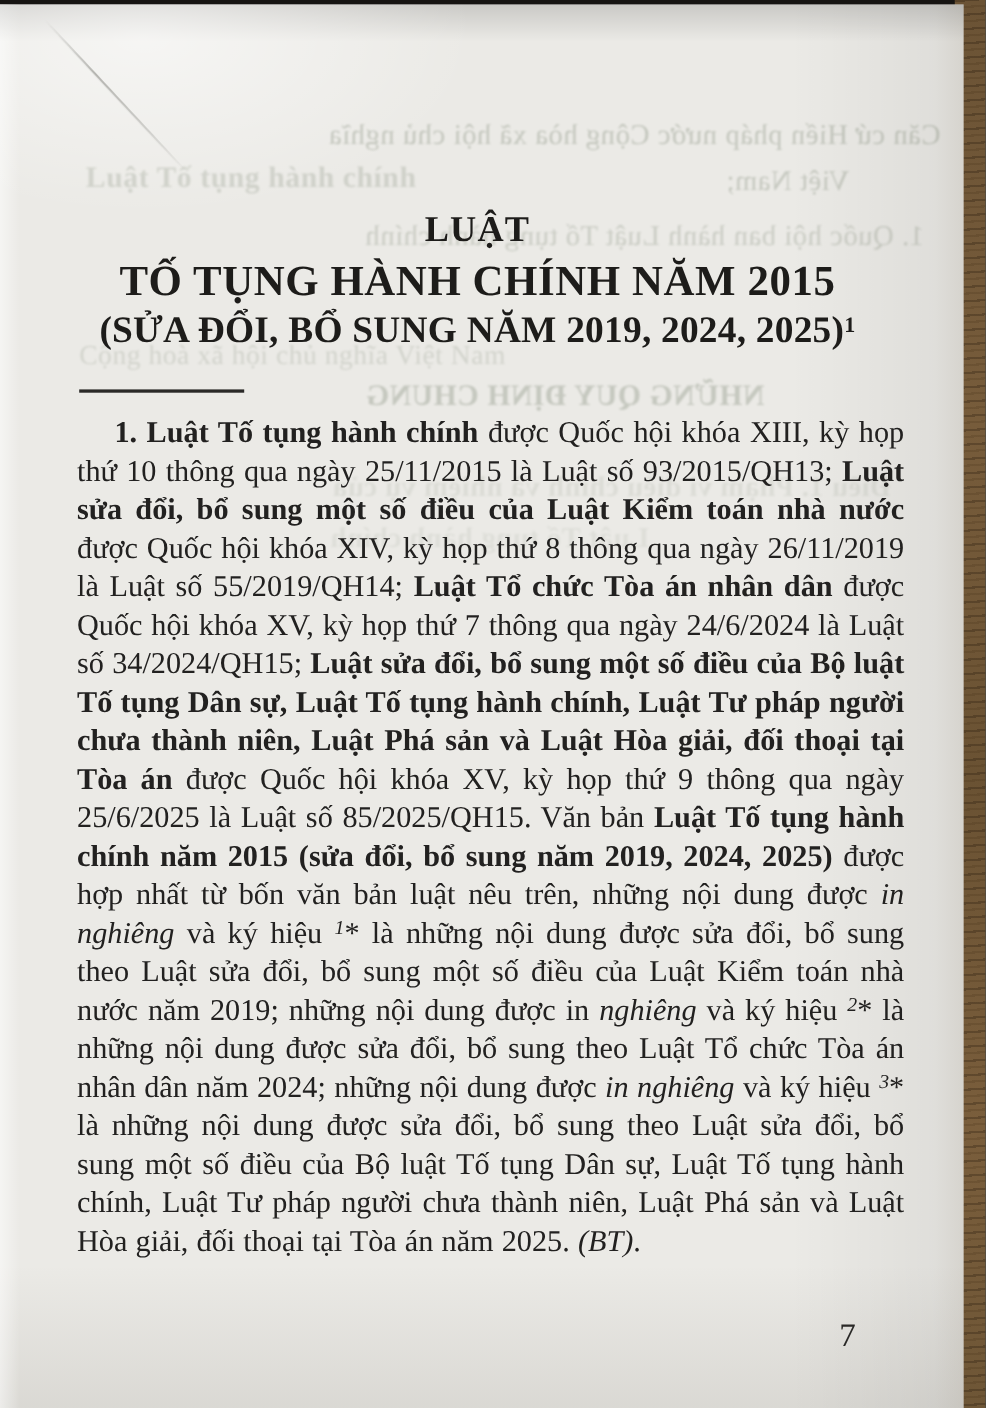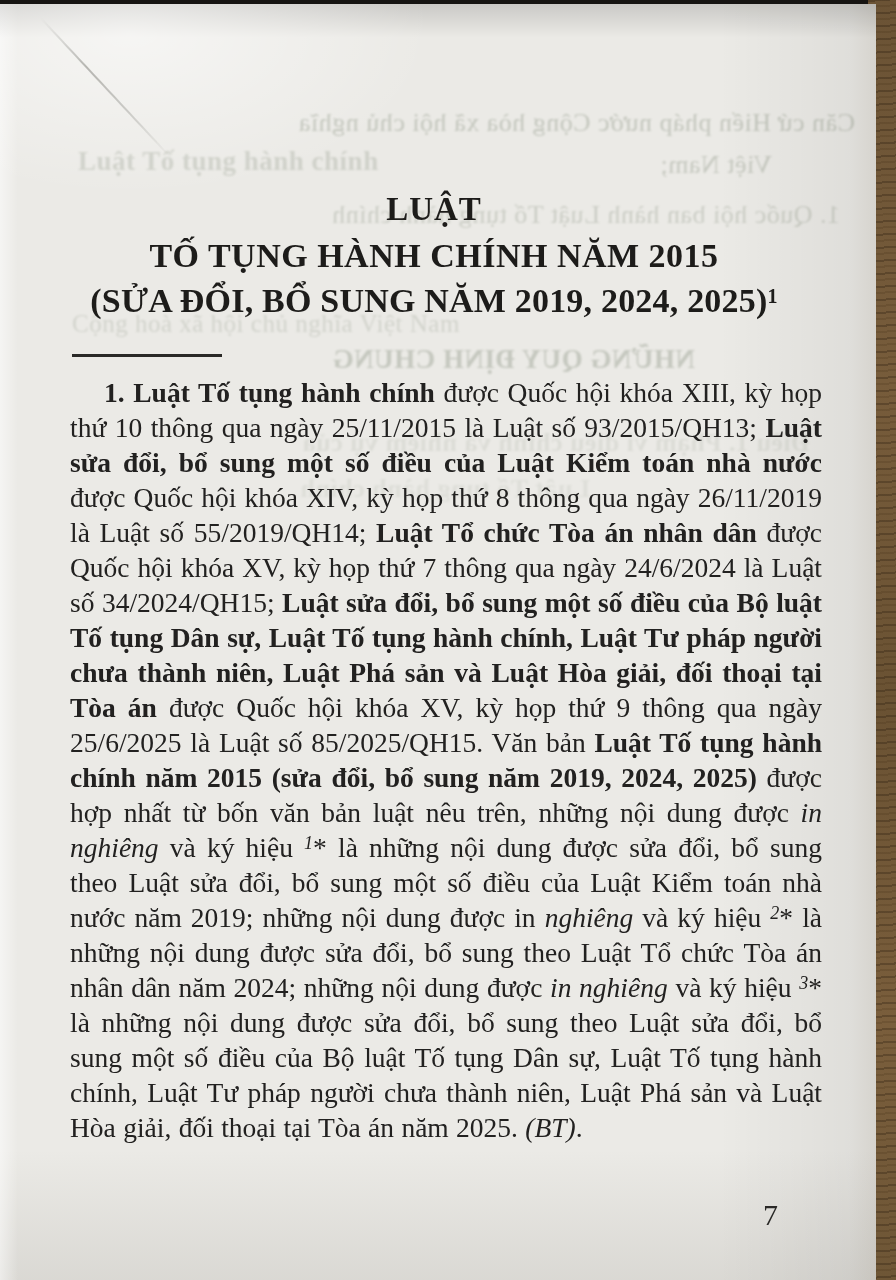--- a/index.html
+++ b/index.html
@@ -43,21 +43,21 @@
   .ghost{
     position:absolute;white-space:nowrap;color:#6f7a66;
     filter:blur(1.1px);z-index:1;letter-spacing:.5px;
   }
   .ghost.mirror{transform:scaleX(-1);}
 
   .content{position:relative;z-index:2;}
 
   .title{width:868px;text-align:center;margin-top:182px;color:#1d1c1a;}
   .t1{font-size:33px;font-weight:700;letter-spacing:1px;line-height:46px;}
-  .t2{font-size:34px;font-weight:700;letter-spacing:.5px;line-height:47px;}
+  .t2{font-size:39px;font-weight:700;letter-spacing:.5px;line-height:47px;}
   .t3{font-size:34px;font-weight:700;letter-spacing:.2px;line-height:35px;}
   .t3 sup{font-size:20px;vertical-align:9px;}
 
   .footnote-rule{
     margin:36px 0 0 72px;width:150px;height:0;
     border-top:3px solid #2a2927;
   }
 
   .para{
     margin:18px 0 0 70px;width:752px;

